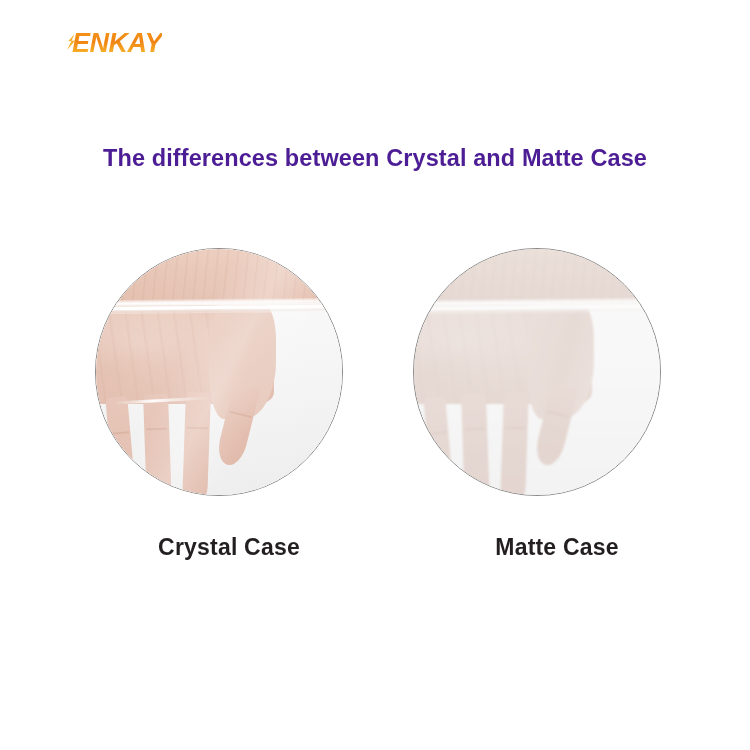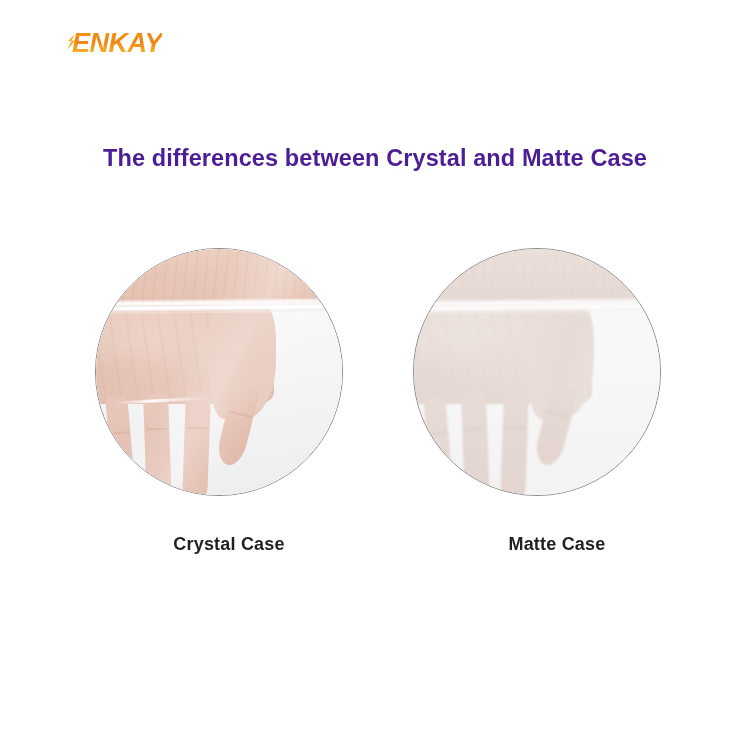--- a/index.html
+++ b/index.html
@@ -248,21 +248,21 @@
     background: rgba(255,255,255,0.34);
     pointer-events: none;
   }
 
   
   .caption {
     position: absolute;
     top: 534px;
     width: 248px;
     text-align: center;
-    font-size: 18px;
+    font-size: 23px;
     font-weight: bold;
     color: #231f20;
     letter-spacing: 0.2px;
     white-space: nowrap;
   }
   .caption.left  { left: 105px; }
   .caption.right { left: 433px; }
 </style>
 </head>
 <body>

